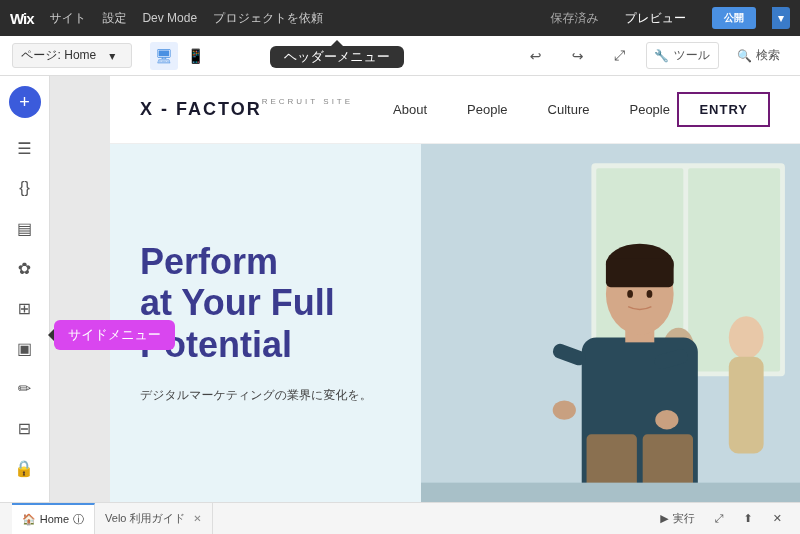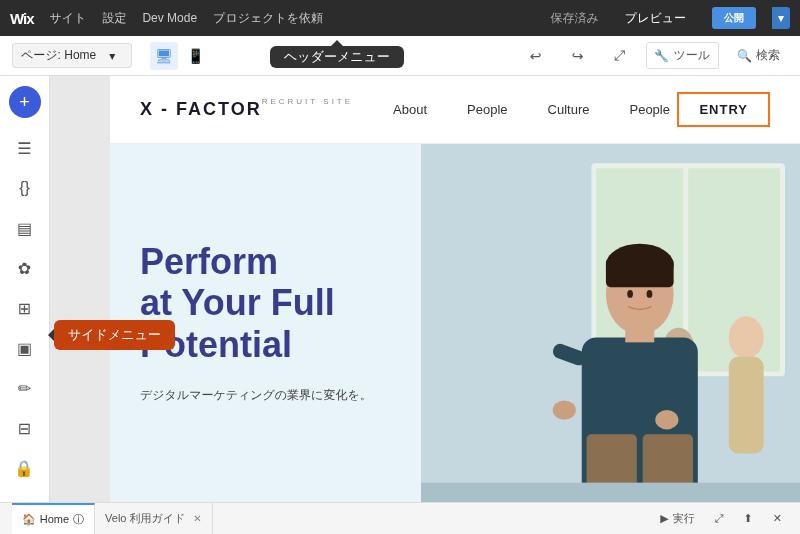--- a/index.html
+++ b/index.html
@@ -206,21 +206,21 @@
       border-radius: 4px;
       font-size: 16px;
       color: #555;
     }
 
     
     .side-tooltip {
       position: absolute;
       left: 54px;
       top: 320px;
-      background: #c2410c;
+      background: #d946ef;
       color: #fff;
       font-size: 13px;
       padding: 6px 14px;
       border-radius: 6px;
       z-index: 100;
       white-space: nowrap;
       pointer-events: none;
     }
     .side-tooltip::before {
       content: '';
@@ -283,21 +283,21 @@
       gap: 40px;
       margin-left: 40px;
     }
     .site-nav-item {
       font-size: 13px;
       color: #333;
       cursor: pointer;
     }
     .site-nav-spacer { flex: 1; }
     .entry-btn {
-      border: 2px solid #f97316;
+      border: 2px solid #701a75;
       padding: 8px 20px;
       font-size: 13px;
       font-weight: bold;
       color: #1a1a2e;
       background: #fff;
       cursor: pointer;
       letter-spacing: 1px;
     }
 
     

